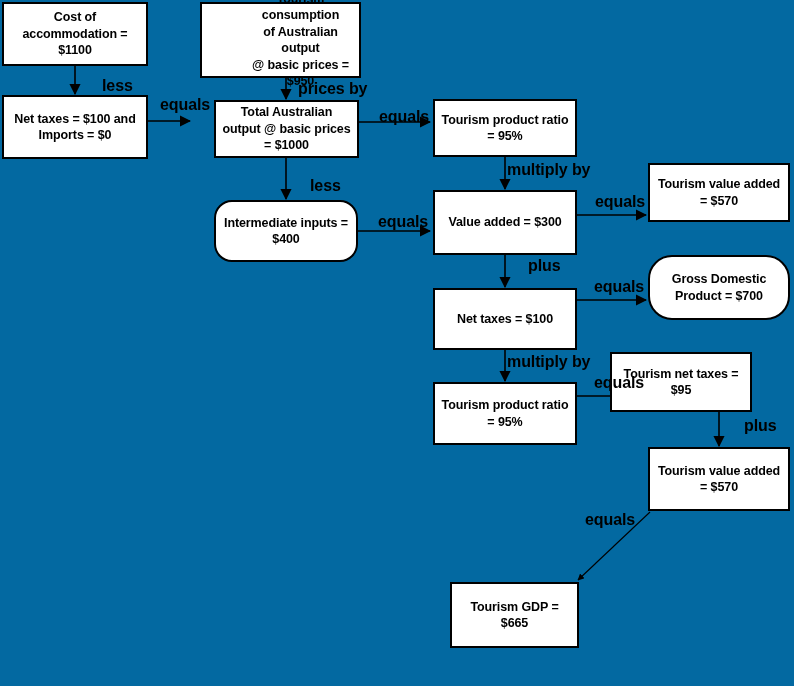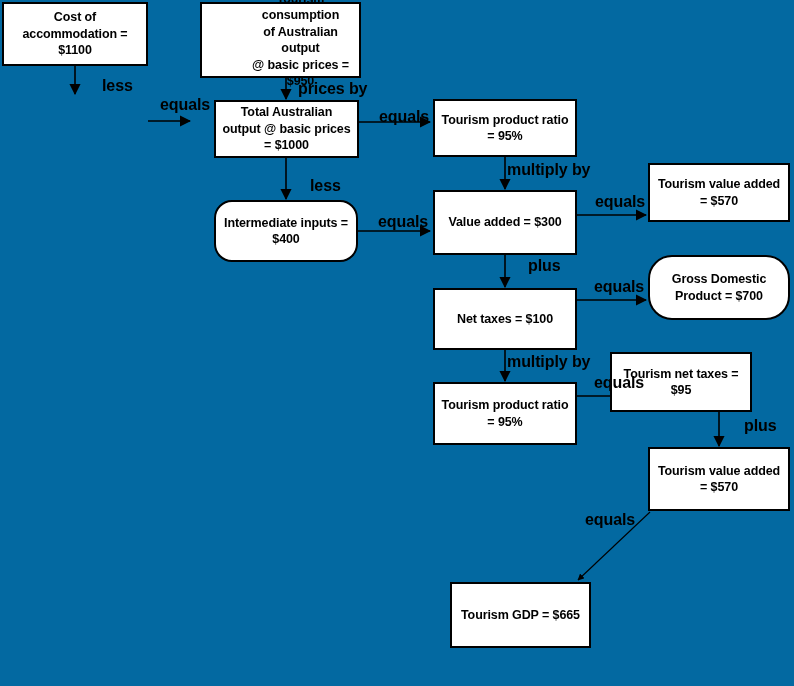--- a/index.html
+++ b/index.html
@@ -97,20 +97,23 @@
 
     <line x1="719" y1="412" x2="719" y2="446" stroke="#000000" stroke-width="1.6" marker-end="url(#ah)"></line>
 
     <line x1="650" y1="512" x2="578" y2="580" stroke="#000000" stroke-width="1.1" marker-end="url(#ah-sm)"></line>
   </svg>
 
   <div class="node" style="left:2px; top:2px; width:146px; height:64px;">
     <span>Cost of<br>accommodation =<br>$1100</span>
   </div>
 
+  <div class="node" style="left:2px; top:95px; width:146px; height:64px;">
+    <span>Net taxes = $100 and<br>Imports = $0</span>
+  </div>
 
   <div class="node" style="left:200px; top:2px; width:161px; height:76px;padding-left:44px;">
     <span>Tourism consumption<br>of Australian output<br>@ basic prices = $950</span>
   </div>
 
   <div class="node" style="left:214px; top:100px; width:145px; height:58px;">
     <span>Total Australian<br>output @ basic prices<br>= $1000</span>
   </div>
 
   <div class="node" style="left:214px; top:200px; width:144px; height:62px;border-radius:18px;">
@@ -142,21 +145,21 @@
   </div>
 
   <div class="node" style="left:610px; top:352px; width:142px; height:60px;">
     <span>Tourism net taxes =<br>$95</span>
   </div>
 
   <div class="node" style="left:648px; top:447px; width:142px; height:64px;">
     <span>Tourism value added<br>= $570</span>
   </div>
 
-  <div class="node" style="left:450px; top:582px; width:141px; height:66px;">
+  <div class="node" style="left:450px; top:582px; width:129px; height:66px;">
     <span>Tourism GDP = $665</span>
   </div>
 
   <div class="edge-label" style="left:102px; top:77px;">less</div>
 
   <div class="edge-label" style="left:160px; top:96px;">equals</div>
 
   <div class="edge-label" style="left:298px; top:80px;">prices by</div>
 
   <div class="edge-label" style="left:379px; top:108px;">equals</div>

